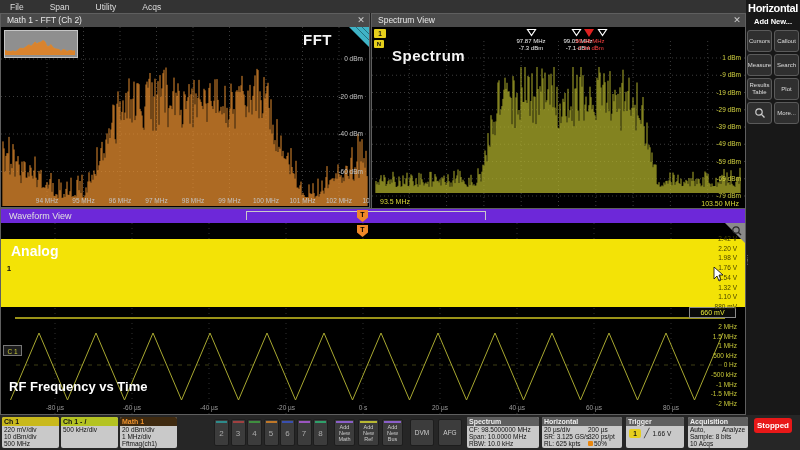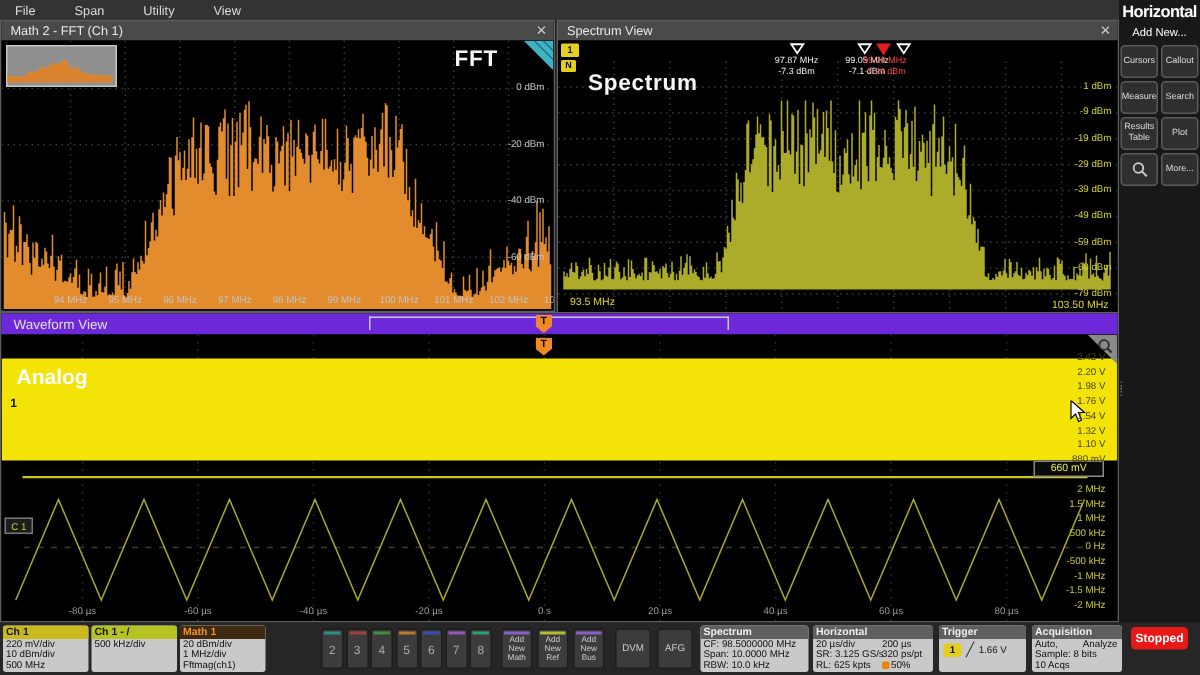--- a/index.html
+++ b/index.html
@@ -41,21 +41,21 @@
   #wave-body{position:absolute;left:0;top:14px;width:744px;height:191px;background:#000;overflow:hidden;}
   .tmark{position:absolute;width:11px;height:12px;background:#f08828;color:#000;font-size:7px;font-weight:bold;text-align:center;line-height:9px;clip-path:polygon(0 0,100% 0,100% 62%,50% 100%,0 62%);}
   #analog-label{position:absolute;left:10px;top:20px;color:#fff;font-size:14px;font-weight:bold;}
   #rf-label{position:absolute;left:8px;top:156px;color:#fff;font-size:13px;font-weight:bold;}
   #c1-arrow{position:absolute;left:0;top:39px;width:16px;height:13px;background:#f3e306;color:#111;font-size:8px;font-weight:bold;line-height:13px;text-align:center;clip-path:polygon(0 0,72% 0,100% 50%,72% 100%,0 100%);}
   #c1-chip{position:absolute;left:2px;top:122px;width:19px;height:11px;background:#1d1d1d;border:1px solid #777;color:#c8c838;font-size:6.5px;line-height:11px;text-align:center;box-sizing:border-box;}
   #mv-badge{position:absolute;left:688px;top:84px;width:47px;height:11px;background:#0a0a0a;border:1px solid #8a8a8a;color:#e8e838;font-size:7px;line-height:10px;text-align:center;box-sizing:border-box;}
   
   #sidebar{position:absolute;left:746px;top:0;width:54px;height:415px;background:#181818;}
   #logo{margin-top:2px;text-align:center;color:#fff;font-size:11px;font-weight:800;letter-spacing:-0.4px;}
-  #addnew{margin-top:3px;text-align:center;color:#fff;font-size:7.5px;font-weight:normal;}
+  #addnew{margin-top:3px;text-align:center;color:#fff;font-size:7.5px;font-weight:bold;}
   #sb-grid{display:grid;grid-template-columns:25px 25px;gap:2px;justify-content:center;margin-top:4px;}
   .sbtn{height:20px;background:#2f2f2f;border:1px solid #5a5a5a;border-radius:3px;color:#ddd;font-size:6px;line-height:1.1;display:flex;align-items:center;justify-content:center;text-align:center;}
   #divider-grip{position:absolute;left:744px;top:256px;width:5px;height:18px;color:#888;font-size:7px;line-height:4px;}
   
   #bottombar{position:absolute;left:0;top:415px;width:800px;height:35px;background:#262626;}
   .badge{position:absolute;top:2px;height:31px;background:#c9c9c9;border-radius:2px;overflow:hidden;font-size:6.5px;color:#111;}
   .badge .hdr{height:9px;font-size:7px;line-height:9px;padding-left:2px;font-weight:bold;}
   .badge .ln{line-height:7px;padding-left:2px;white-space:nowrap;}
   .hdr-gray{background:#5f5f5f;color:#f0f0f0;}
   .hdr-ch1{background:#c9b91c;color:#111;}
@@ -80,26 +80,26 @@
 </style>
 </head>
 <body>
 
 <div id="app">
 
   <div id="menubar">
       <div class="menuitem">File</div>
       <div class="menuitem">Span</div>
       <div class="menuitem">Utility</div>
-      <div class="menuitem">View</div>
+      <div class="menuitem">Acqs</div>
     </div>
 
   <div class="panel" id="fft-panel">
     <div class="panel-hdr">
-      <span>Math 2 - FFT (Ch 1)</span>
+      <span>Math 1 - FFT (Ch 2)</span>
       <span class="close">✕</span>
     </div>
     <div class="plot" id="fft-plot">
       <svg id="fft-svg" width="368" height="180">
           <path d="M46 0V180M82.5 0V180M119 0V180M155.5 0V180M192 0V180M228.5 0V180M265 0V180M301.5 0V180M338 0V180M0 32H368M0 69.5H368M0 107H368M0 144.5H368" stroke="#3c3c3c" stroke-width="1" stroke-dasharray="1 3" fill="none"></path>
           <path d="M2 179V114.4M3 179V121.4M4 179V144.7M5 179V128.9M6 179V126.2M7 179V126.3M8 179V109.9M9 179V147.5M10 179V136.9M11 179V141.2M12 179V117.1M13 179V122.5M14 179V149.6M15 179V134.4M16 179V134.4M17 179V129.1M18 179V137.5M19 179V148.3M20 179V156.1M21 179V134.6M22 179V144.9M23 179V134.2M24 179V135.2M25 179V150.6M26 179V150.8M27 179V145.3M28 179V149.5M29 179V138.2M30 179V140.7M31 179V148.7M32 179V151.6M33 179V143.5M34 179V129.5M35 179V150.7M36 179V160.2M37 179V152.8M38 179V143.9M39 179V146.8M40 179V142.9M41 179V161.1M42 179V160.2M43 179V160.5M44 179V160.7M45 179V157.9M46 179V155.1M47 179V161.5M48 179V157.7M49 179V152.0M50 179V146.0M51 179V164.8M52 179V156.0M53 179V168.8M54 179V169.1M55 179V167.1M56 179V167.6M57 179V171.0M58 179V152.1M59 179V163.2M60 179V155.5M61 179V170.9M62 179V170.6M63 179V167.0M64 179V169.9M65 179V161.9M66 179V154.6M67 179V167.7M68 179V168.0M69 179V164.2M70 179V150.7M71 179V169.9M72 179V169.0M73 179V169.6M74 179V168.0M75 179V169.5M76 179V152.9M77 179V148.7M78 179V163.2M79 179V154.0M80 179V166.0M81 179V147.7M82 179V169.8M83 179V170.8M84 179V168.4M85 179V160.4M86 179V165.5M87 179V154.5M88 179V145.3M89 179V154.3M90 179V155.7M91 179V147.8M92 179V152.7M93 179V143.5M94 179V147.0M95 179V148.7M96 179V120.2M97 179V143.1M98 179V138.3M99 179V134.0M100 179V121.1M101 179V114.9M102 179V133.4M103 179V126.2M104 179V130.7M105 179V112.5M106 179V106.4M107 179V116.7M108 179V101.3M109 179V111.0M110 179V102.5M111 179V95.7M112 179V77.6M113 179V78.3M114 179V112.2M115 179V116.5M116 179V76.7M117 179V64.4M118 179V79.9M119 179V74.2M120 179V93.2M121 179V84.9M122 179V73.4M123 179V93.0M124 179V85.5M125 179V65.9M126 179V91.4M127 179V64.5M128 179V51.4M129 179V91.6M130 179V72.2M131 179V95.5M132 179V71.7M133 179V54.6M134 179V93.1M135 179V88.7M136 179V56.3M137 179V56.2M138 179V57.2M139 179V81.9M140 179V84.2M141 179V88.5M142 179V100.7M143 179V102.8M144 179V79.5M145 179V57.5M146 179V54.6M147 179V60.7M148 179V51.8M149 179V46.0M150 179V92.1M151 179V55.3M152 179V103.7M153 179V69.8M154 179V51.7M155 179V103.6M156 179V67.4M157 179V54.2M158 179V97.8M159 179V48.1M160 179V69.9M161 179V61.4M162 179V46.2M163 179V42.8M164 179V85.6M165 179V40.5M166 179V57.8M167 179V100.2M168 179V81.1M169 179V78.5M170 179V78.8M171 179V82.1M172 179V64.2M173 179V50.6M174 179V88.1M175 179V65.7M176 179V68.9M177 179V56.3M178 179V63.8M179 179V88.2M180 179V82.8M181 179V100.6M182 179V97.2M183 179V64.4M184 179V67.4M185 179V82.0M186 179V73.9M187 179V70.2M188 179V57.1M189 179V96.7M190 179V67.3M191 179V61.5M192 179V100.5M193 179V53.0M194 179V77.4M195 179V66.4M196 179V90.3M197 179V70.9M198 179V52.9M199 179V72.4M200 179V74.9M201 179V78.9M202 179V82.1M203 179V61.8M204 179V63.3M205 179V76.5M206 179V94.9M207 179V76.1M208 179V60.9M209 179V56.2M210 179V73.9M211 179V79.1M212 179V82.0M213 179V73.7M214 179V52.3M215 179V86.0M216 179V52.1M217 179V72.9M218 179V85.5M219 179V83.8M220 179V79.8M221 179V87.4M222 179V79.2M223 179V86.2M224 179V58.8M225 179V96.0M226 179V80.8M227 179V100.4M228 179V92.6M229 179V81.5M230 179V56.6M231 179V65.0M232 179V86.8M233 179V82.1M234 179V101.6M235 179V64.6M236 179V63.2M237 179V64.8M238 179V59.2M239 179V65.1M240 179V58.3M241 179V48.9M242 179V64.0M243 179V67.5M244 179V78.2M245 179V90.2M246 179V79.4M247 179V63.6M248 179V85.4M249 179V57.9M250 179V72.9M251 179V87.5M252 179V68.8M253 179V59.2M254 179V48.4M255 179V84.0M256 179V41.9M257 179V43.1M258 179V91.3M259 179V64.3M260 179V73.2M261 179V91.0M262 179V86.3M263 179V50.1M264 179V71.4M265 179V66.4M266 179V59.0M267 179V55.8M268 179V80.9M269 179V102.4M270 179V72.3M271 179V106.5M272 179V97.7M273 179V117.2M274 179V113.1M275 179V124.1M276 179V92.1M277 179V125.0M278 179V119.8M279 179V121.7M280 179V108.5M281 179V129.2M282 179V123.9M283 179V131.2M284 179V131.7M285 179V132.3M286 179V129.0M287 179V125.6M288 179V137.4M289 179V147.2M290 179V121.1M291 179V140.0M292 179V145.9M293 179V146.7M294 179V151.6M295 179V133.8M296 179V160.6M297 179V160.6M298 179V162.0M299 179V158.3M300 179V154.6M301 179V168.1M302 179V165.9M303 179V168.0M304 179V169.9M305 179V170.1M306 179V170.0M307 179V170.3M308 179V157.4M309 179V166.2M310 179V167.1M311 179V166.7M312 179V156.2M313 179V166.1M314 179V170.8M315 179V169.3M316 179V168.7M317 179V151.6M318 179V169.6M319 179V167.0M320 179V164.6M321 179V153.5M322 179V163.6M323 179V166.6M324 179V160.8M325 179V150.1M326 179V139.1M327 179V161.2M328 179V157.5M329 179V153.2M330 179V152.5M331 179V151.6M332 179V151.2M333 179V154.1M334 179V151.4M335 179V146.3M336 179V151.7M337 179V137.4M338 179V146.9M339 179V149.8M340 179V148.1M341 179V155.8M342 179V150.5M343 179V154.2M344 179V143.4M345 179V138.7M346 179V139.0M347 179V149.0M348 179V151.8M349 179V142.4M350 179V130.8M351 179V120.2M352 179V152.4M353 179V153.8M354 179V140.3M355 179V143.7M356 179V134.5M357 179V107.1M358 179V150.9M359 179V114.5M360 179V134.4M361 179V112.2M362 179V135.6M363 179V131.1M364 179V140.7M365 179V123.8M366 179V149.1" stroke="#ef9430" stroke-width="1" fill="none" opacity="0.95"></path>
         </svg>
       <div id="fft-thumb">
         <svg id="thumb-svg" width="70" height="24">
             <path d="M0 24L0 19.1L2 20.3L4 20.3L6 20.7L8 19.8L10 20.7L12 19.9L14 17.9L16 17.1L18 17.7L20 16.6L22 15.1L24 13.7L26 15.3L28 13.5L30 10.9L32 12.8L34 11.6L36 11.1L38 9.4L40 10.8L42 15.4L44 15.4L46 13.6L48 16.6L50 17.8L52 18.1L54 18.5L56 20.4L58 18.5L60 18.9L62 20.5L64 19.6L66 19.4L68 20.1L70 19.8L70 24Z" fill="rgba(225,130,35,0.9)" stroke="#e0882a" stroke-width="0.8"></path>
@@ -186,20 +186,21 @@
     <div id="wave-body">
       <svg id="wave-svg" width="744" height="191">
           <path d="M54 0V191M131 0V191M208 0V191M285 0V191M362 0V191M439 0V191M516 0V191M593 0V191M670 0V191" stroke="#303030" stroke-width="1" stroke-dasharray="1 4" fill="none"></path>
           <rect x="0" y="16" width="744" height="68" fill="#f3e306"></rect>
           <line x1="14" y1="95" x2="724" y2="95" stroke="#cfc520" stroke-width="1.5"></line>
           <line x1="15" y1="142" x2="722" y2="142" stroke="#6b6b25" stroke-width="1" stroke-dasharray="4 5" opacity="0.6"></line>
           <polyline points="9.5,177 38.0,110 66.5,177 95.0,110 123.5,177 152.0,110 180.5,177 209.0,110 237.5,177 266.0,110 294.5,177 323.0,110 351.5,177 380.0,110 408.5,177 437.0,110 465.5,177 494.0,110 522.5,177 551.0,110 579.5,177 608.0,110 636.5,177 665.0,110 693.5,177 722.0,110" fill="none" stroke="#a8a830" stroke-width="1"></polyline>
         </svg>
       <div class="tmark" style="left:356px;top:2px;">T</div>
       <div id="analog-label">Analog</div>
+      <div id="rf-label">RF Frequency vs Time</div>
       <div id="c1-arrow">1</div>
       <div id="c1-chip">C 1</div>
       <div id="mv-badge">660 mV</div>
       <svg style="position:absolute;right:0;top:0;" width="20" height="20">
         <polygon points="0,0 20,0 20,20" fill="#8a8a8a"></polygon>
         <circle cx="11" cy="7" r="3.2" fill="none" stroke="#2a2a2a" stroke-width="1.2"></circle>
         <line x1="13.2" y1="9.2" x2="16" y2="12" stroke="#2a2a2a" stroke-width="1.4"></line>
       </svg>
       <svg id="mouse-cursor" width="12" height="16">
         <polygon points="1,0 1,12 4,9 6,14 8,13 6,8 10,8" fill="#fff" stroke="#000" stroke-width="0.8"></polygon>

